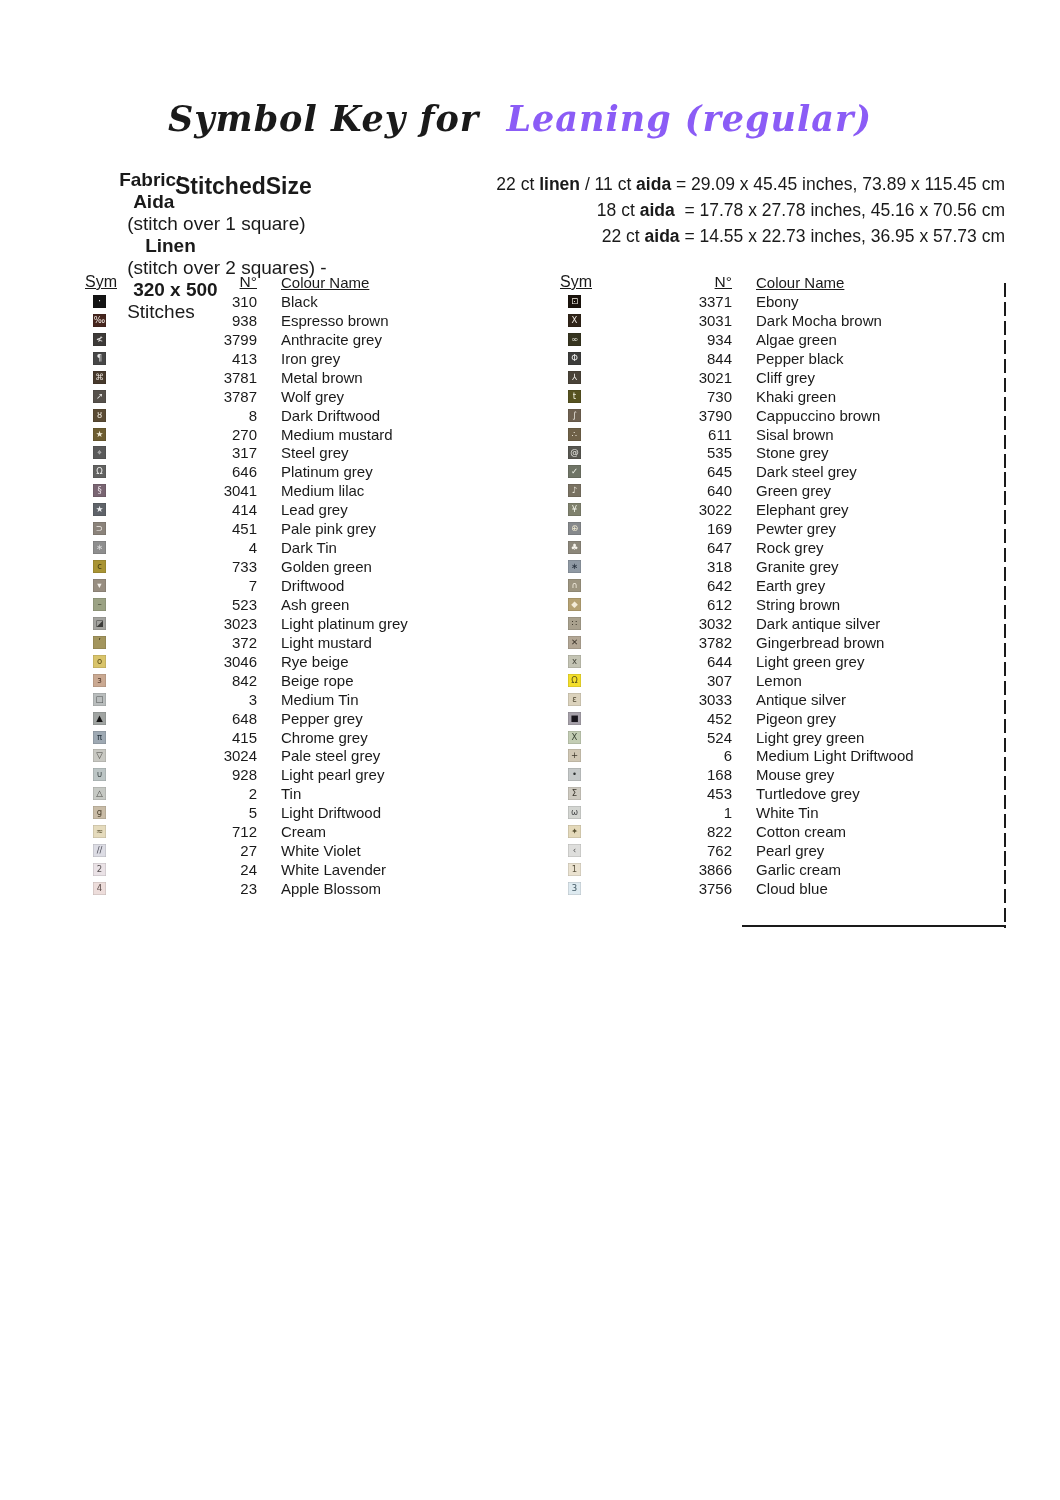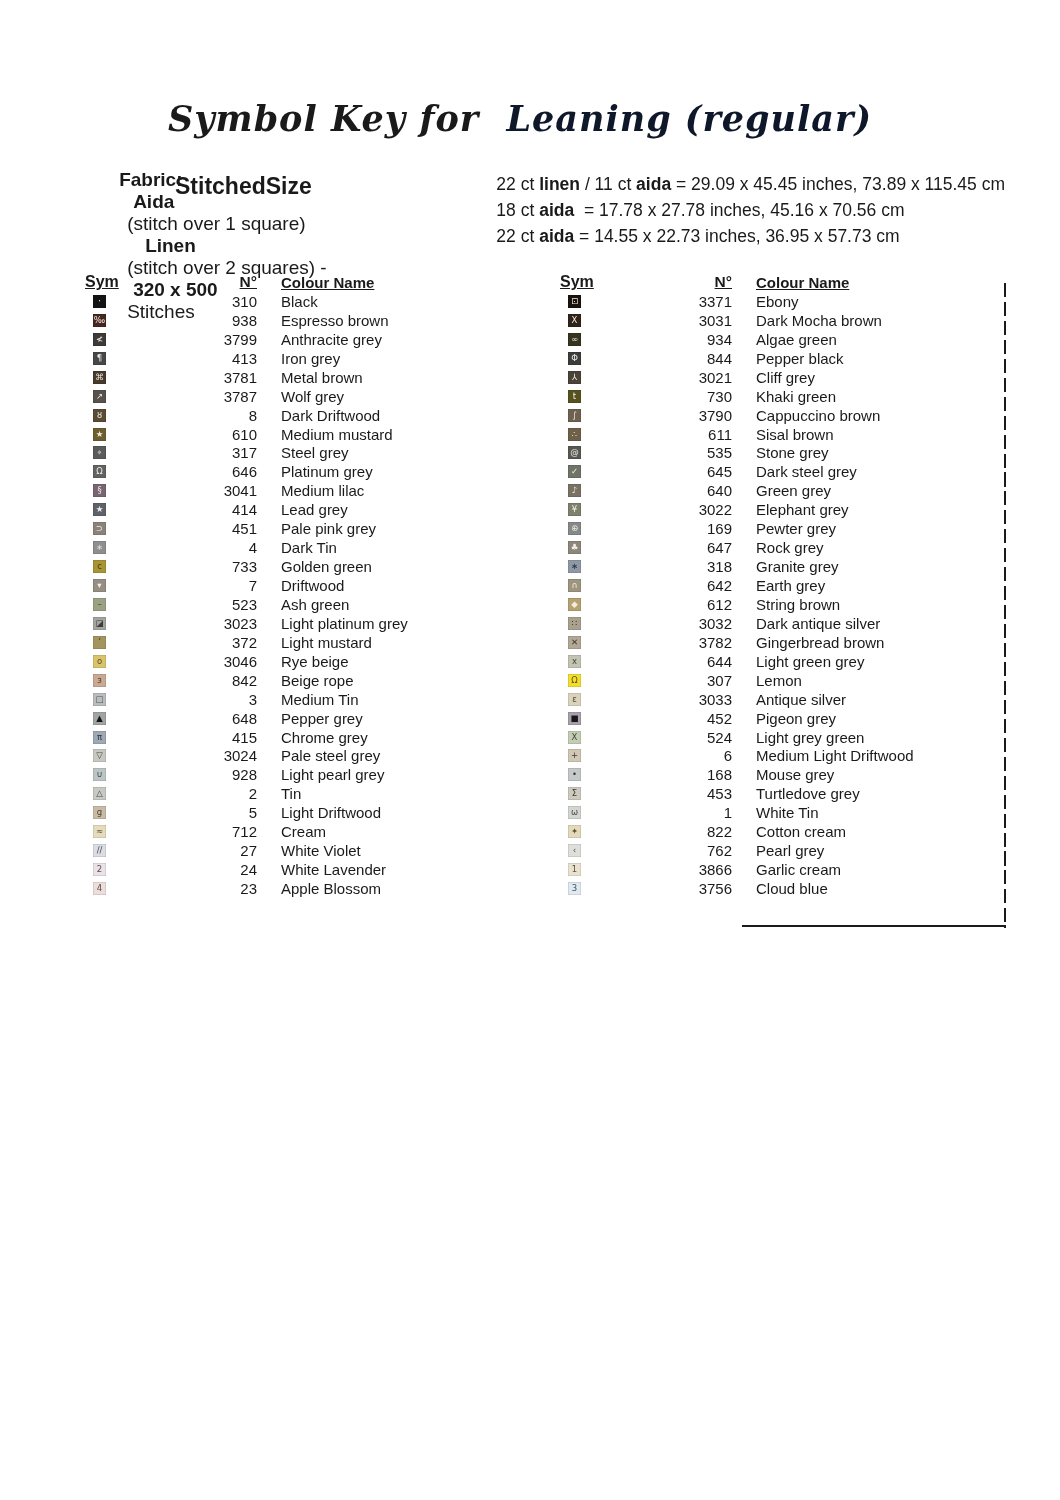--- a/index.html
+++ b/index.html
@@ -13,30 +13,30 @@
          font-size:35px;letter-spacing:1px;}
   .title .t-red{margin-left:14px;}
 
   
   .fabric-line{position:absolute;top:147px;left:98px;font-size:19px;white-space:pre;}
   .fabric-line .b{font-weight:bold;}
   .fabric-line .g8{margin-left:8px;}
   .fabric-line .g14{margin-left:14px;}
   .fabric-line .g26{margin-left:26px;}
   .stitched-label{position:absolute;top:173px;left:175px;font-size:23px;font-weight:bold;}
-  .size-lines{position:absolute;top:173px;right:55px;text-align:left;font-size:17.5px;}
+  .size-lines{position:absolute;top:173px;right:55px;text-align:right;font-size:17.5px;}
   .size-line{height:26px;line-height:22px;white-space:pre;}
   .size-line .b{font-weight:bold;}
 
   
   .key-col{position:absolute;top:272px;width:440px;}
   #col-0{left:85px;}
   #col-1{left:560px;}
   .krow{display:grid;grid-template-columns:38px 134px 24px 1fr;align-items:center;height:18.95px;}
-  .khead{font-weight:bold;height:20px;}
+  .khead{font-weight:normal;height:20px;}
   .khead .hu{text-decoration:underline;}
   .sym-cell{padding-left:8px;}
   .sym{display:block;width:13px;height:13px;font-family:"DejaVu Sans",sans-serif;
        font-size:8.5px;line-height:13px;text-align:center;overflow:hidden;
        box-shadow:inset 0 0 0 0.5px rgba(0,0,0,0.18);}
   .num{text-align:right;font-size:15px;}
   .nm{grid-column:4;font-size:15px;white-space:nowrap;}
   .khead .num{font-size:15.5px;}
 
   
@@ -44,21 +44,21 @@
             background:repeating-linear-gradient(180deg,#1a1a1a 0 14px,transparent 14px 18.95px);}
   .h-border{position:absolute;left:742px;top:925px;width:264px;height:2px;background:#1a1a1a;}
 </style>
 </head>
 <body>
 
 <div class="page">
 
   <div class="title">
     <span class="t-black">Symbol Key for</span>
-    <span class="t-red" id="title-red" style="color: #0f172a;">Leaning (regular)</span>
+    <span class="t-red" id="title-red" style="color: #8b5cf6;">Leaning (regular)</span>
   </div>
 
   <div class="fabric-line">
     <span class="b">Fabric:</span>
     <span class="b g14">Aida</span>
     <span class="g8">(stitch over 1 square)</span>
     <span class="b g26">Linen</span>
     <span class="g8">(stitch over 2 squares) -</span>
     <span class="b g14">320 x 500</span>
     <span class="g8">Stitches</span>
@@ -131,21 +131,21 @@
           <span class="sym" style="background: rgb(90, 75, 52); color: rgb(239, 234, 223);">ȣ</span>
         </span>
         <span class="num">8</span>
         <span></span>
         <span class="nm">Dark Driftwood</span>
       </div>
       <div class="krow">
         <span class="sym-cell">
           <span class="sym" style="background: rgb(109, 93, 49); color: rgb(242, 236, 217);">★</span>
         </span>
-        <span class="num">610</span>
+        <span class="num">270</span>
         <span></span>
         <span class="nm">Medium mustard</span>
       </div>
       <div class="krow">
         <span class="sym-cell">
           <span class="sym" style="background: rgb(90, 90, 90); color: rgb(217, 217, 217);">⌖</span>
         </span>
         <span class="num">317</span>
         <span></span>
         <span class="nm">Steel grey</span>

